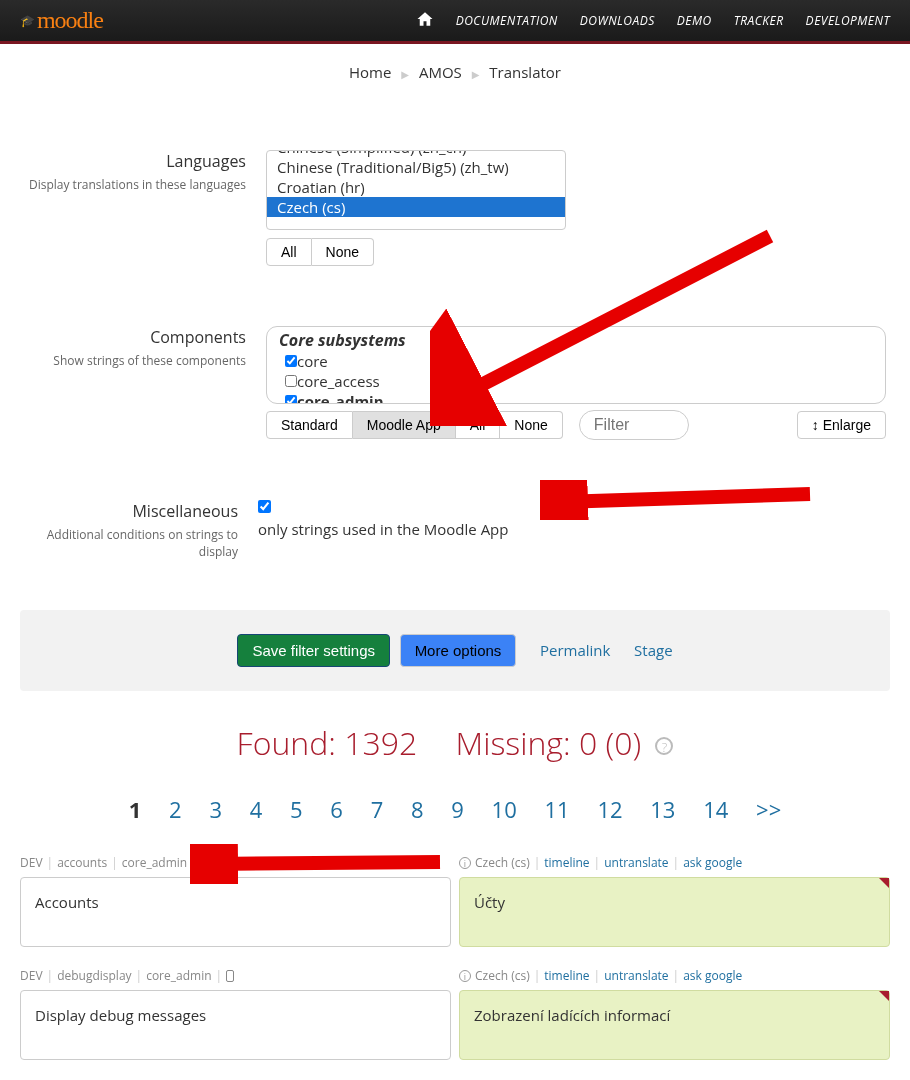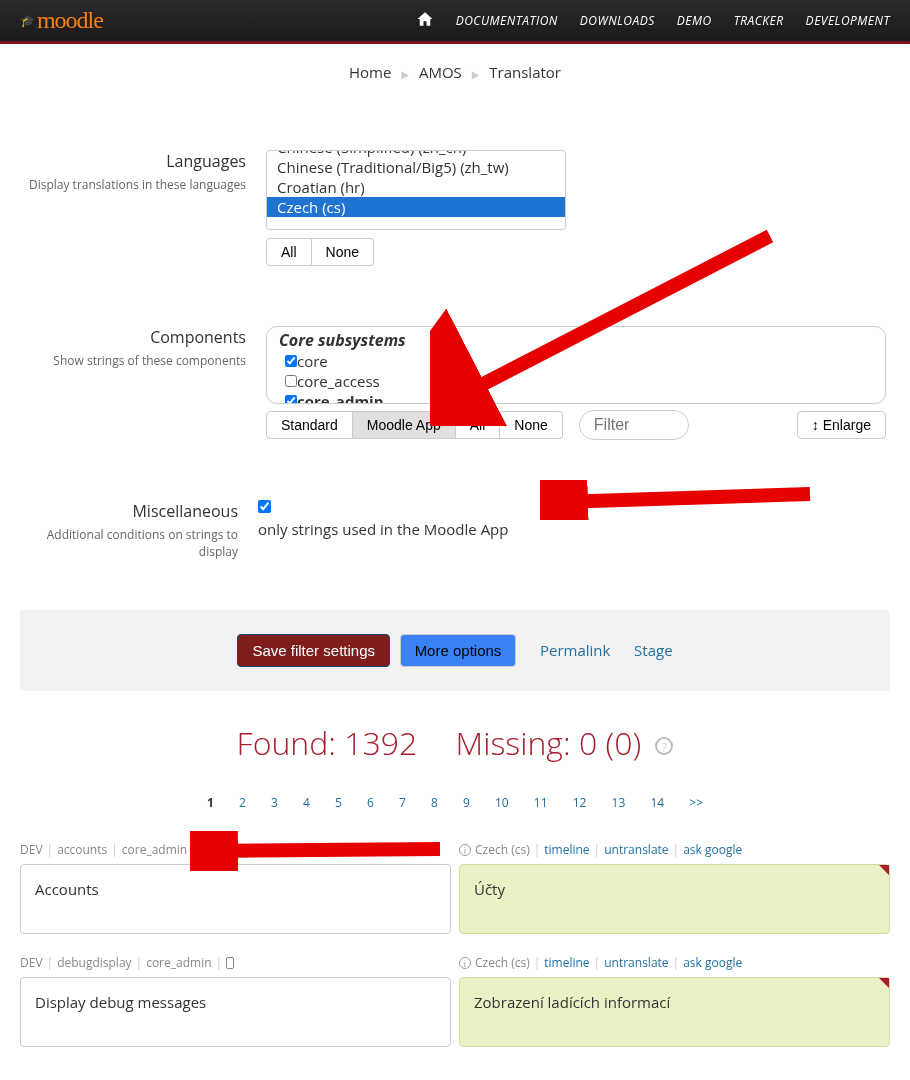--- a/index.html
+++ b/index.html
@@ -34,30 +34,30 @@
 .components-toolbar { display: flex; gap: 0; margin-top: 6px; align-items: center; width: 620px; }
 .components-toolbar .btn-group { display: flex; }
 .components-toolbar .btn-group .btn { border-radius: 0; border-left: none; }
 .components-toolbar .btn-group .btn:first-child { border-radius: 4px 0 0 4px; border-left: 1px solid #ccc; }
 .components-toolbar .btn-group .btn:last-child { border-radius: 0 4px 4px 0; }
 .components-toolbar .btn.active { background: #e0e0e0; }
 .filter-input { border: 1px solid #ccc; border-radius: 16px; padding: 5px 14px; font-size: 16px; width: 110px; margin-left: 16px; color: #999; }
 .enlarge-btn { margin-left: auto; }
 .misc-row { display: flex; align-items: flex-start; gap: 6px; font-size: 15px; flex-direction: column; }
 .action-bar { background: #f2f2f2; padding: 24px; text-align: center; margin: 40px 20px 20px; border-radius: 4px; }
-.btn-primary { background: #7f1d1d; color: #fff; border: 1px solid #164674; padding: 7px 14px; border-radius: 4px; font-size: 15px; cursor: pointer; }
+.btn-primary { background: #15803d; color: #fff; border: 1px solid #164674; padding: 7px 14px; border-radius: 4px; font-size: 15px; cursor: pointer; }
 .btn-default { background: #3b82f6; border: 1px solid #ccc; padding: 7px 14px; border-radius: 4px; font-size: 15px; cursor: pointer; margin-left: 6px; }
 .link-action { color: #1f6fa0; text-decoration: none; font-size: 15px; margin-left: 20px; }
 .stats { text-align: center; font-size: 32px; font-weight: 300; margin: 30px 0; }
 .stats .found-label { color: #a81d2d; }
 .stats .found-val { color: #a81d2d; }
 .stats .missing-label { color: #a81d2d; margin-left: 30px; }
 .stats .missing-val { color: #a81d2d; }
 .help-circle { display: inline-block; width: 18px; height: 18px; border: 2px solid #bbb; border-radius: 50%; color: #bbb; font-size: 13px; line-height: 16px; text-align: center; vertical-align: middle; margin-left: 6px; }
-.pagination { text-align: center; font-size: 12px; margin: 30px 0; }
+.pagination { text-align: center; font-size: 22px; margin: 30px 0; }
 .pagination span, .pagination a { margin: 0 11px; color: #1f6fa0; cursor: pointer; }
 .pagination .current { color: #333; font-weight: bold; }
 .string-row { display: flex; gap: 8px; padding: 0 20px; margin-top: 20px; }
 .string-col { flex: 1; }
 .string-meta { font-size: 12px; color: #888; margin-bottom: 6px; display: flex; align-items: center; gap: 4px; flex-wrap: wrap; }
 .string-meta a { color: #1f6fa0; text-decoration: none; }
 .string-meta .sep2 { color: #ccc; }
 .string-box { border: 1px solid #ccc; border-radius: 4px; padding: 14px; min-height: 70px; font-size: 15px; position: relative; }
 .string-box.translated { background: #e8f2c4; border-color: #d0dca0; }
 .string-box.translated::after { content: ""; position: absolute; top: 0; right: 0; border-style: solid; border-width: 0 10px 10px 0; border-color: transparent #a81d2d transparent transparent; }

